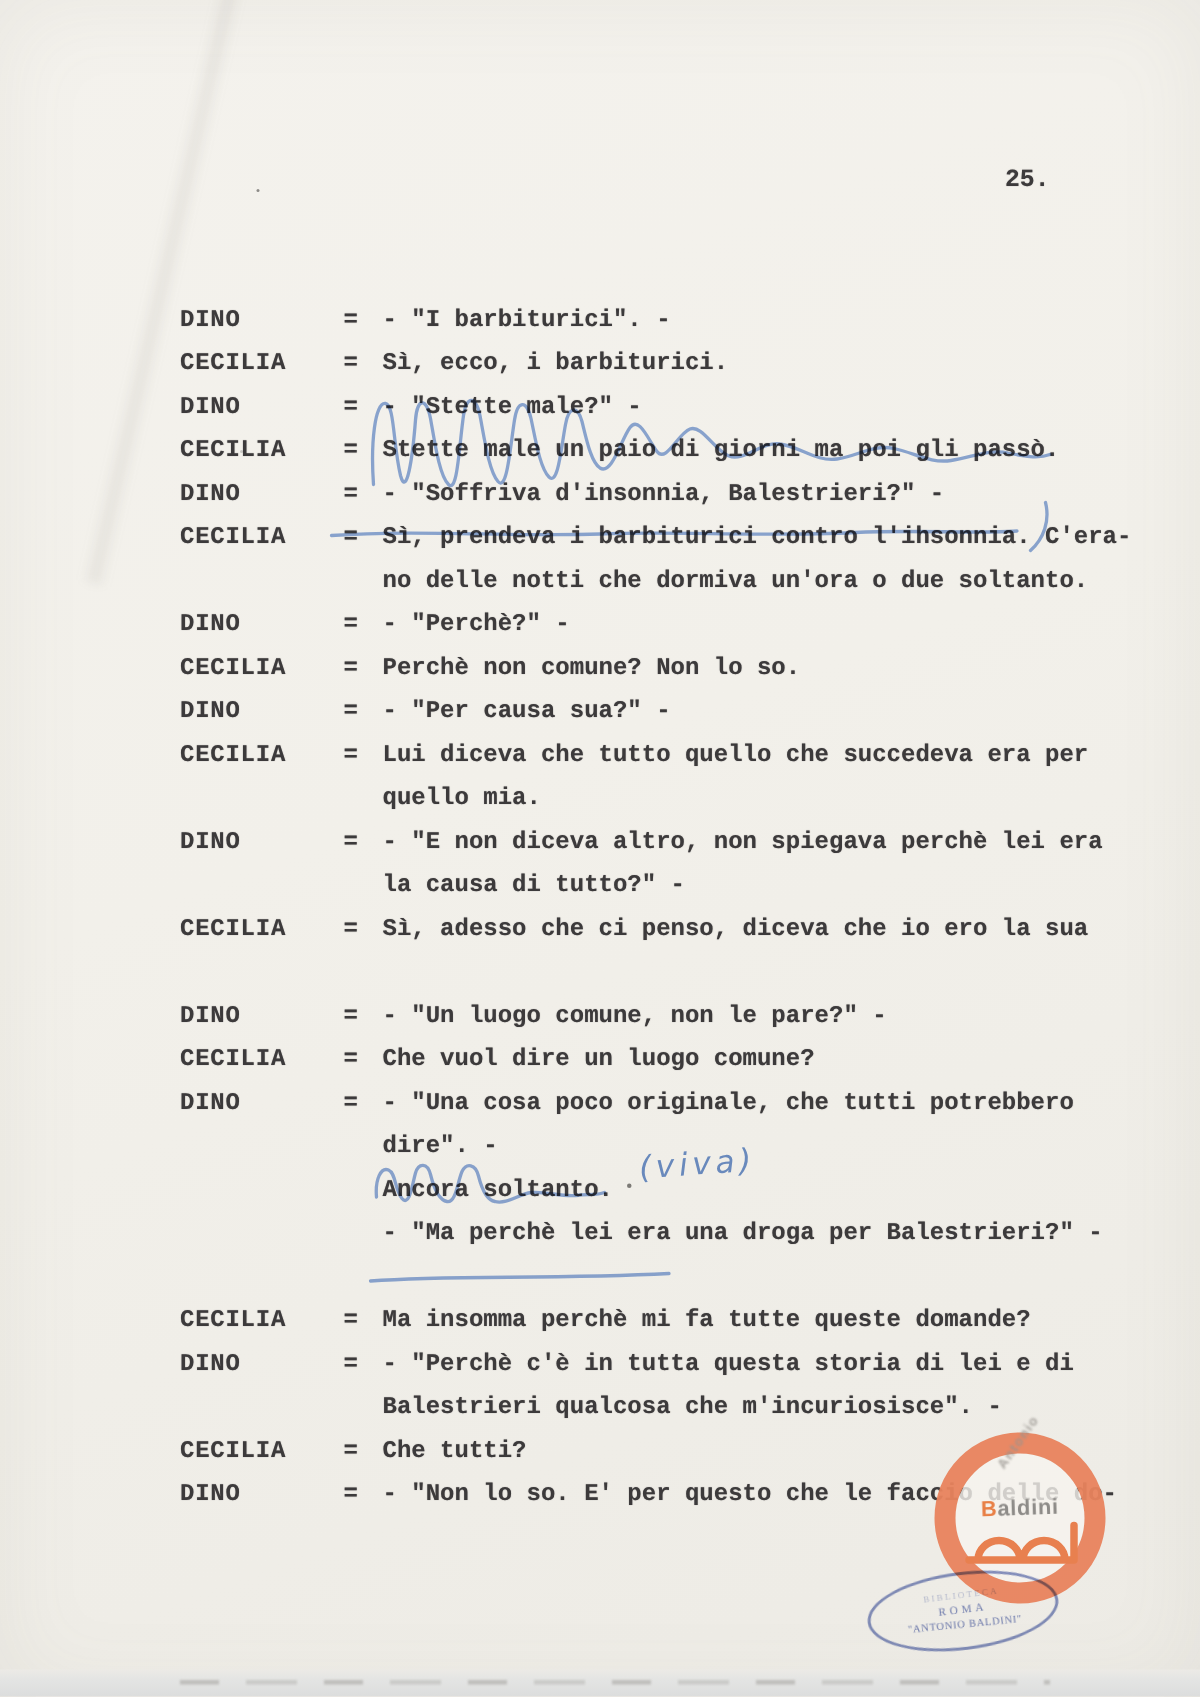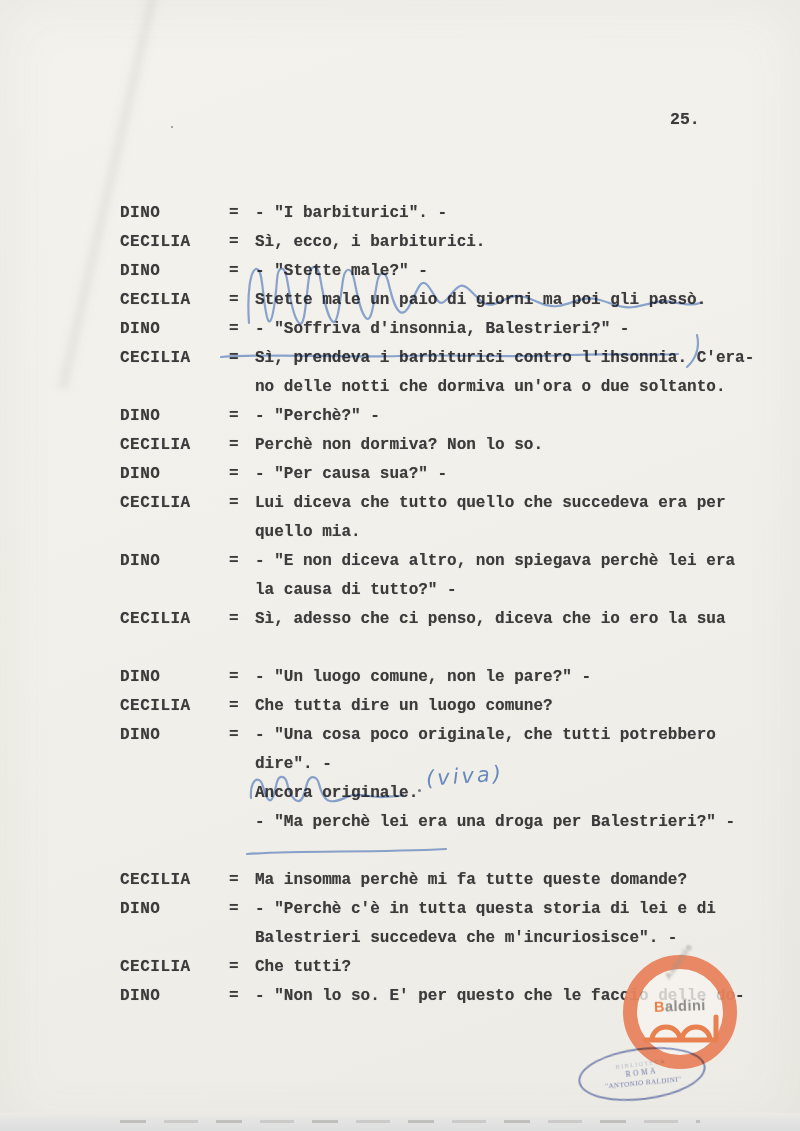--- a/index.html
+++ b/index.html
@@ -84,38 +84,38 @@
 
   <div class="dialogue">
       <div class="row"><span class="speaker">DINO</span><span class="sep">=</span><span class="text">- "I barbiturici". -</span></div>
       <div class="row"><span class="speaker">CECILIA</span><span class="sep">=</span><span class="text">Sì, ecco, i barbiturici.</span></div>
       <div class="row"><span class="speaker">DINO</span><span class="sep">=</span><span class="text">- "Stette male?" -</span></div>
       <div class="row"><span class="speaker">CECILIA</span><span class="sep">=</span><span class="text">Stette male un paio di giorni ma poi gli passò.</span></div>
       <div class="row"><span class="speaker">DINO</span><span class="sep">=</span><span class="text">- "Soffriva d'insonnia, Balestrieri?" -</span></div>
       <div class="row"><span class="speaker">CECILIA</span><span class="sep">=</span><span class="text">Sì, prendeva i barbiturici contro l'ihsonnia. C'era-</span></div>
       <div class="row"><span class="speaker"></span><span class="sep"></span><span class="text">no delle notti che dormiva un'ora o due soltanto.</span></div>
       <div class="row"><span class="speaker">DINO</span><span class="sep">=</span><span class="text">- "Perchè?" -</span></div>
-      <div class="row"><span class="speaker">CECILIA</span><span class="sep">=</span><span class="text">Perchè non dormiva? Non lo so.</span></div>
+      <div class="row"><span class="speaker">CECILIA</span><span class="sep">=</span><span class="text">Perchè non comune? Non lo so.</span></div>
       <div class="row"><span class="speaker">DINO</span><span class="sep">=</span><span class="text">- "Per causa sua?" -</span></div>
       <div class="row"><span class="speaker">CECILIA</span><span class="sep">=</span><span class="text">Lui diceva che tutto quello che succedeva era per</span></div>
       <div class="row"><span class="speaker"></span><span class="sep"></span><span class="text">quello mia.</span></div>
       <div class="row"><span class="speaker">DINO</span><span class="sep">=</span><span class="text">- "E non diceva altro, non spiegava perchè lei era</span></div>
       <div class="row"><span class="speaker"></span><span class="sep"></span><span class="text">la causa di tutto?" -</span></div>
       <div class="row"><span class="speaker">CECILIA</span><span class="sep">=</span><span class="text">Sì, adesso che ci penso, diceva che io ero la sua</span></div>
       <div class="row"><span class="speaker"></span><span class="sep"></span></div>
       <div class="row"><span class="speaker">DINO</span><span class="sep">=</span><span class="text">- "Un luogo comune, non le pare?" -</span></div>
-      <div class="row"><span class="speaker">CECILIA</span><span class="sep">=</span><span class="text">Che tutta dire un luogo comune?</span></div>
+      <div class="row"><span class="speaker">CECILIA</span><span class="sep">=</span><span class="text">Che vuol dire un luogo comune?</span></div>
       <div class="row"><span class="speaker">DINO</span><span class="sep">=</span><span class="text">- "Una cosa poco originale, che tutti potrebbero</span></div>
       <div class="row"><span class="speaker"></span><span class="sep"></span><span class="text">dire". -</span></div>
-      <div class="row"><span class="speaker"></span><span class="sep"></span><span class="text">Ancora originale.</span></div>
+      <div class="row"><span class="speaker"></span><span class="sep"></span><span class="text">Ancora soltanto.</span></div>
       <div class="row"><span class="speaker"></span><span class="sep"></span><span class="text">- "Ma perchè lei era una droga per Balestrieri?" -</span></div>
       <div class="row"><span class="speaker"></span><span class="sep"></span></div>
       <div class="row"><span class="speaker">CECILIA</span><span class="sep">=</span><span class="text">Ma insomma perchè mi fa tutte queste domande?</span></div>
       <div class="row"><span class="speaker">DINO</span><span class="sep">=</span><span class="text">- "Perchè c'è in tutta questa storia di lei e di</span></div>
-      <div class="row"><span class="speaker"></span><span class="sep"></span><span class="text">Balestrieri succedeva che m'incuriosisce". -</span></div>
+      <div class="row"><span class="speaker"></span><span class="sep"></span><span class="text">Balestrieri qualcosa che m'incuriosisce". -</span></div>
       <div class="row"><span class="speaker">CECILIA</span><span class="sep">=</span><span class="text">Che tutti?</span></div>
       <div class="row"><span class="speaker">DINO</span><span class="sep">=</span><span class="text">- "Non lo so. E' per questo che le faccio delle do-</span></div>
     </div>
 
   <svg class="annot" width="800" height="1131" viewBox="0 0 800 1131">
     <path d="M249,323 C247,295 250,268 257,269 C263,270 262,296 267,317 C271,332 275,306 277,280 C278,266 284,264 287,279 C290,296 293,317 299,323 C305,329 306,298 309,277 C311,264 317,263 320,277 C323,293 326,314 332,321 C338,328 340,299 343,280 C345,267 351,266 354,279 C357,293 360,312 366,318 C372,324 374,299 377,283 C379,271 385,270 388,281 C391,293 394,308 400,312 C408,317 414,293 420,285 C426,277 432,293 438,301 C444,309 452,289 460,286 C468,283 476,300 486,304 C496,308 508,294 520,296 C534,298 544,308 558,306 C572,304 582,296 596,299 C610,302 620,309 634,307 C648,305 660,299 672,302 C682,304 692,306 700,303"></path>
     <path d="M221,357 C280,353 340,358 400,356 C450,354 510,358 570,355 C610,353 650,356 678,354"></path>
     <path d="M687,367 C696,359 700,347 697,335"></path>
     <path d="M251,798 C250,786 254,778 259,780 C264,782 263,793 268,799 C273,805 275,789 277,782 C279,775 285,775 287,783 C289,791 292,800 298,801 C304,802 305,788 308,781 C311,775 317,776 319,784 C321,792 324,800 330,801 C338,803 346,796 354,795 C364,794 374,798 384,797 C392,796 398,797 403,795"></path>
     <path d="M247,854 C300,850 370,853 446,849"></path>

